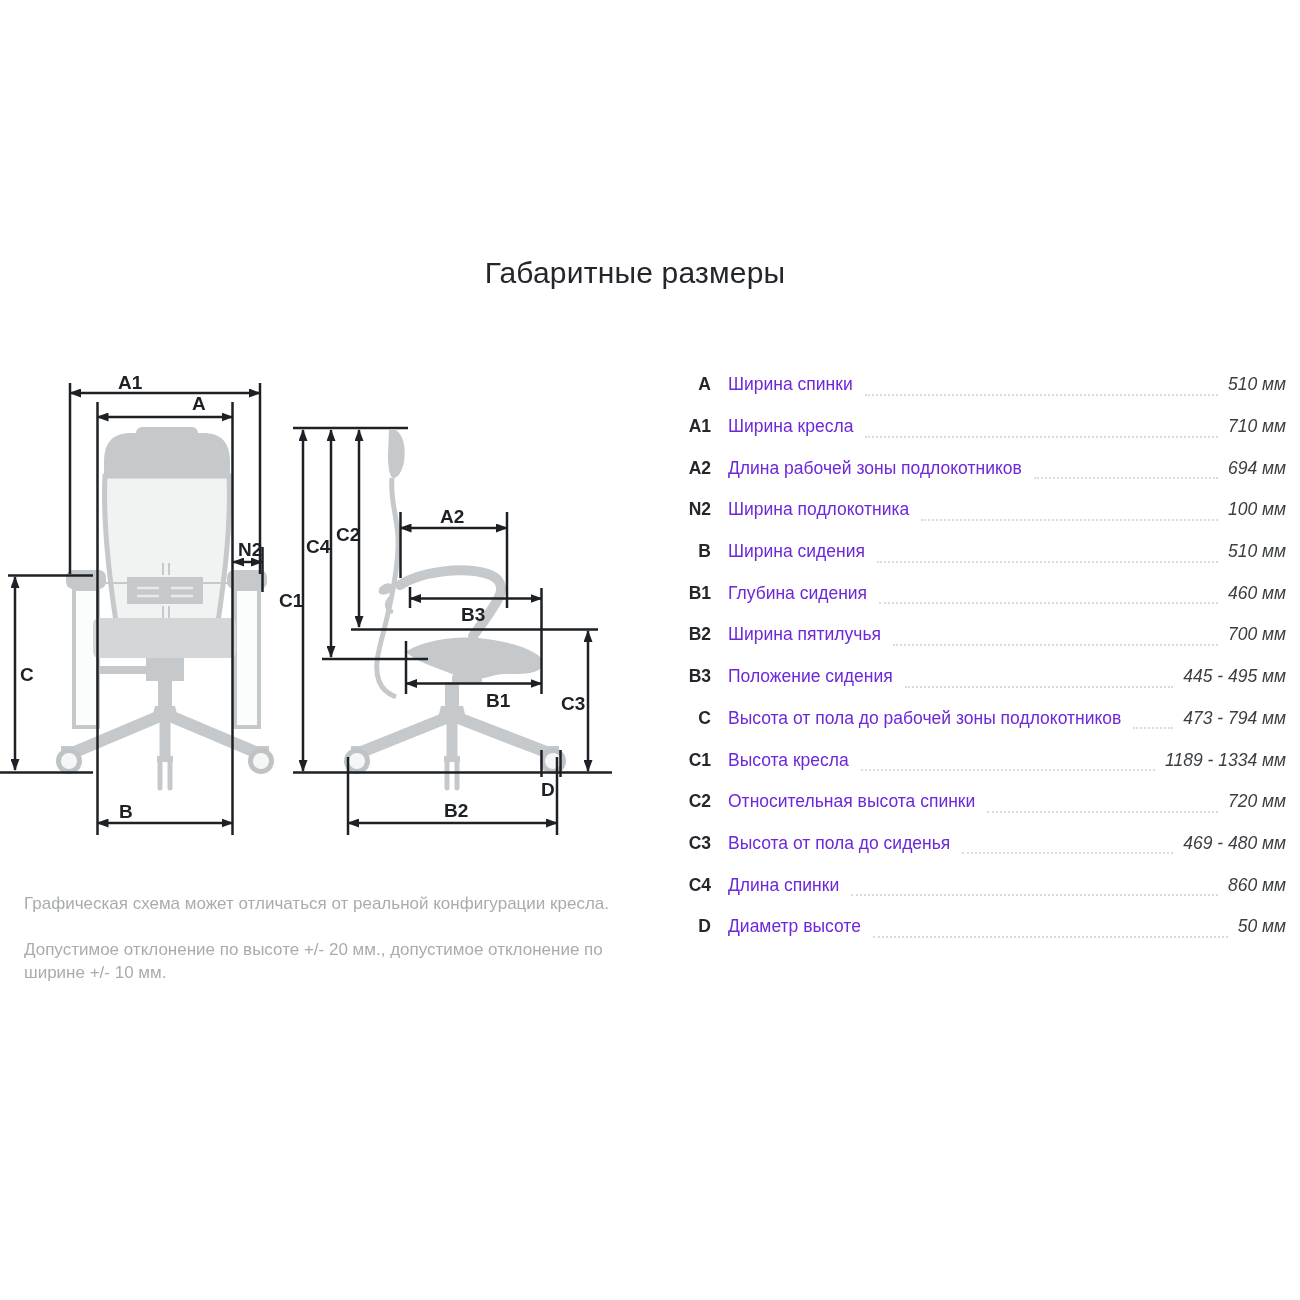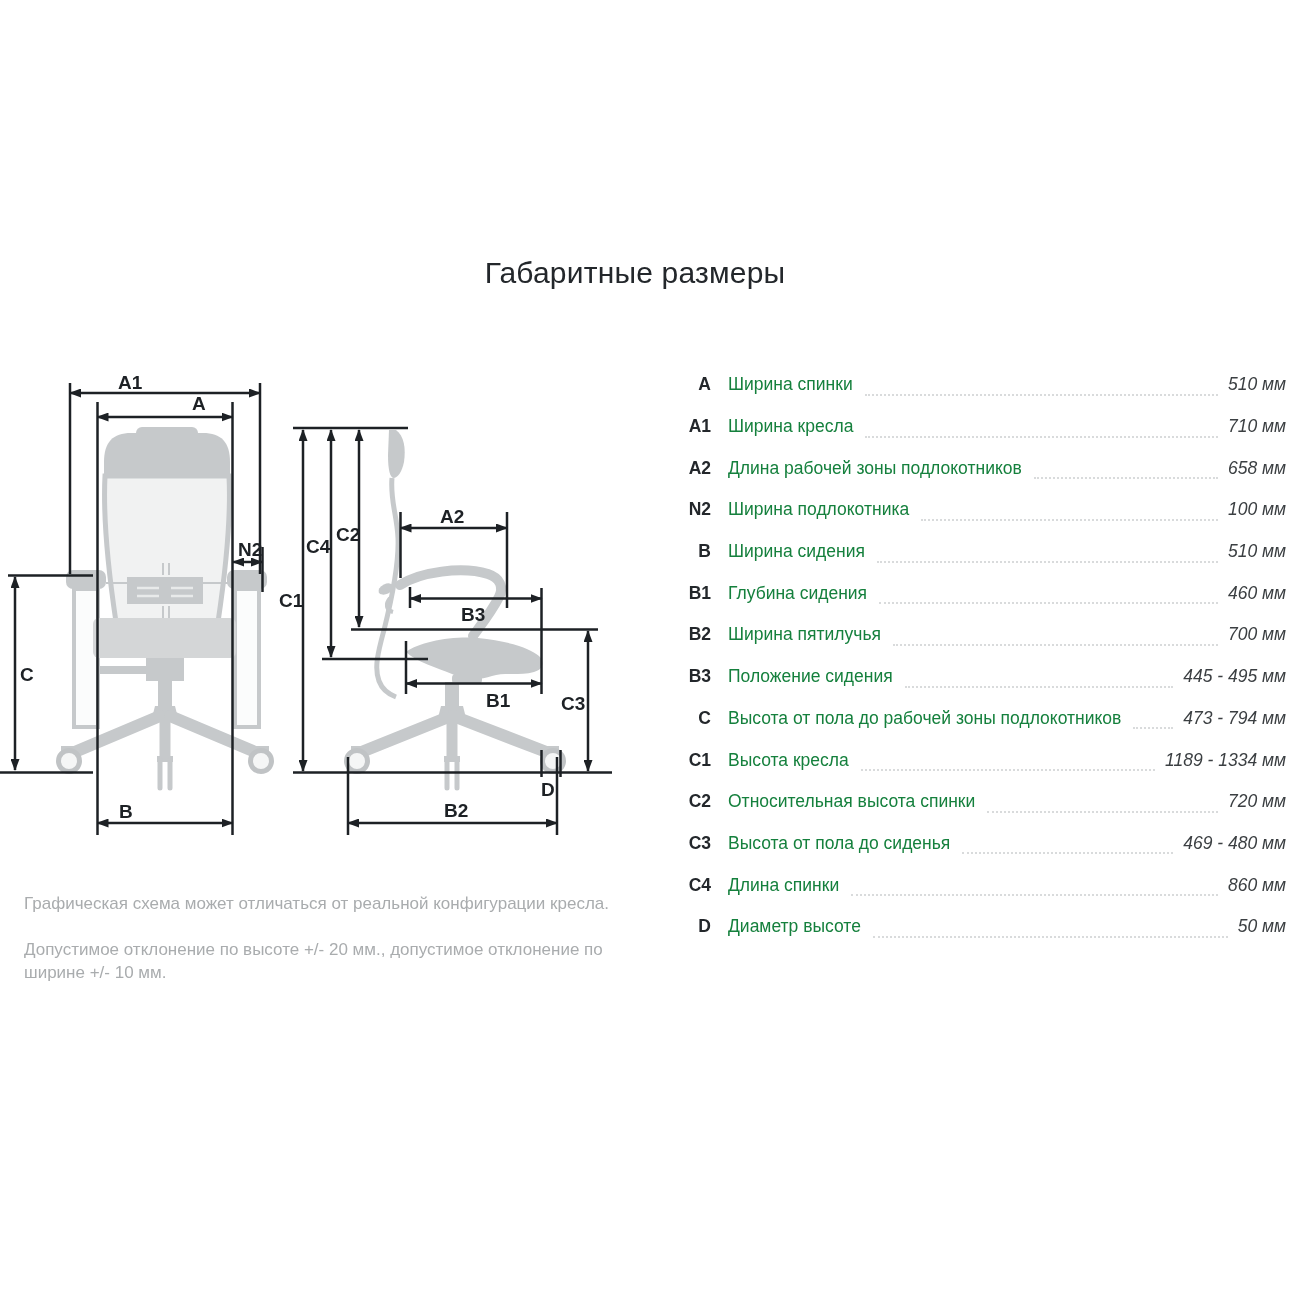--- a/index.html
+++ b/index.html
@@ -5,21 +5,21 @@
   html,body{margin:0;padding:0;background:#ffffff;}
   body{width:1300px;height:1300px;position:relative;overflow:hidden;
        font-family:"Liberation Sans", sans-serif;}
   .page{position:absolute;inset:0;background:#fff;}
   .title{position:absolute;top:256px;left:0;width:1270px;text-align:center;
          font-size:30px;font-weight:400;color:#23272b;letter-spacing:.2px;}
   .diagram-svg{position:absolute;left:0;top:355px;width:620px;height:500px;}
   .spec-table{position:absolute;left:680px;top:364px;width:606px;}
   .trow{display:flex;align-items:center;height:41.7px;}
   .tcode{flex:none;width:31px;text-align:right;font-weight:700;color:#23272b;font-size:17.5px;}
-  .tlabel{flex:none;margin-left:17px;color:#15803d;font-size:17.5px;white-space:nowrap;}
+  .tlabel{flex:none;margin-left:17px;color:#6d28d9;font-size:17.5px;white-space:nowrap;}
   .tleader{flex:1;min-width:14px;height:12px;border-bottom:2px dotted #d9dbdc;margin:8px 10px 0 12px;}
   .tvalue{flex:none;color:#3b3f42;font-size:17.5px;white-space:nowrap;font-style:italic;}
   .notes{position:absolute;left:24px;top:893px;width:592px;color:#a9acae;
          font-size:17px;line-height:1.32;}
   .notes p{margin:0;}
   .notes p + p{margin-top:24px;}
   
   .ext{stroke:#1d2125;stroke-width:2.5;fill:none;}
   .arr{stroke:#1d2125;stroke-width:2.5;fill:none;}
   .dimtext{font-family:"Liberation Sans",sans-serif;font-size:19px;font-weight:700;fill:#1d2125;}
@@ -158,21 +158,21 @@
     <div class="trow">
       <span class="tcode">A1</span>
       <span class="tlabel">Ширина кресла</span>
       <span class="tleader"></span>
       <span class="tvalue">710 мм</span>
     </div>
     <div class="trow">
       <span class="tcode">A2</span>
       <span class="tlabel">Длина рабочей зоны подлокотников</span>
       <span class="tleader"></span>
-      <span class="tvalue">658 мм</span>
+      <span class="tvalue">694 мм</span>
     </div>
     <div class="trow">
       <span class="tcode">N2</span>
       <span class="tlabel">Ширина подлокотника</span>
       <span class="tleader"></span>
       <span class="tvalue">100 мм</span>
     </div>
     <div class="trow">
       <span class="tcode">B</span>
       <span class="tlabel">Ширина сидения</span>

